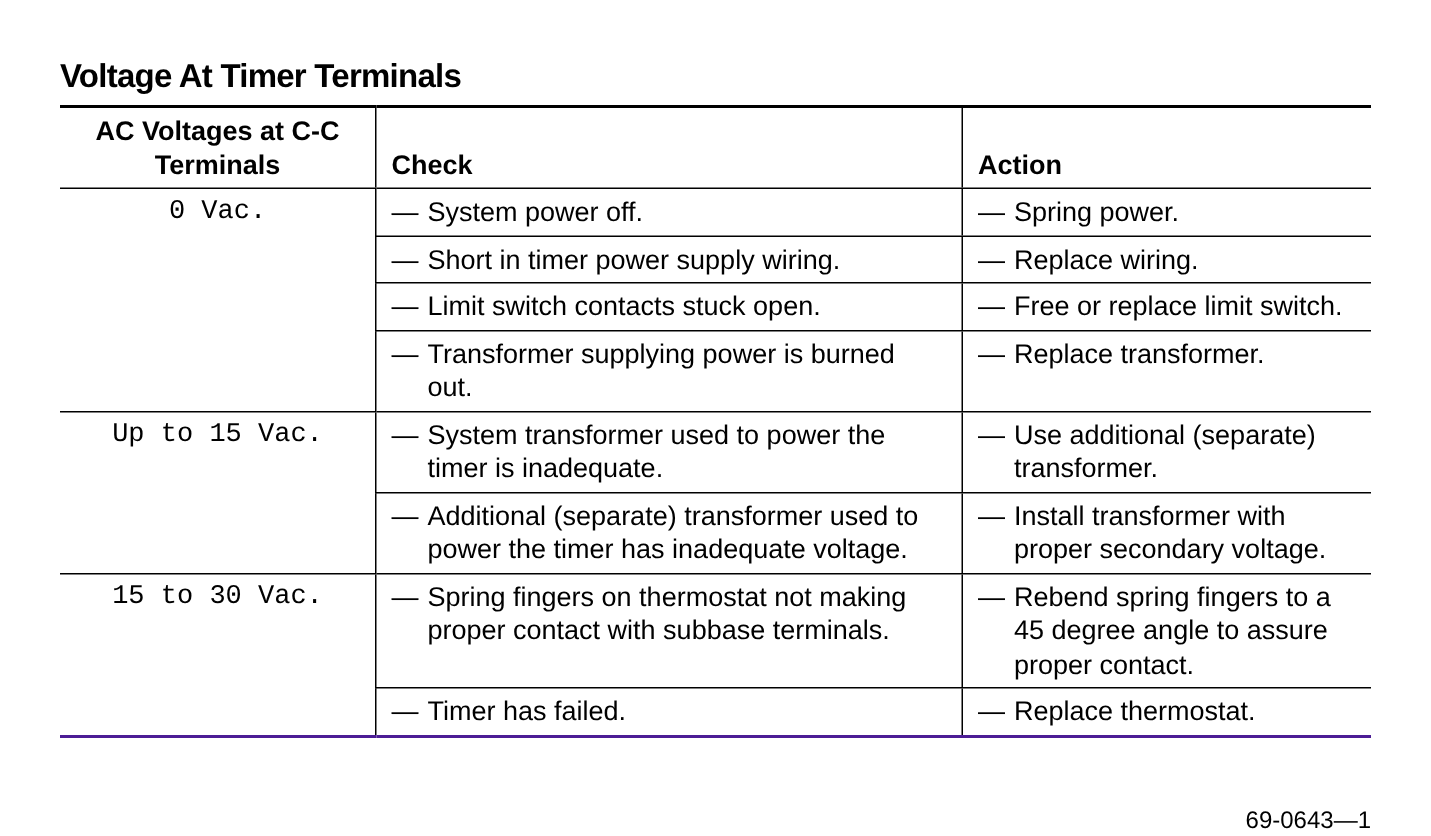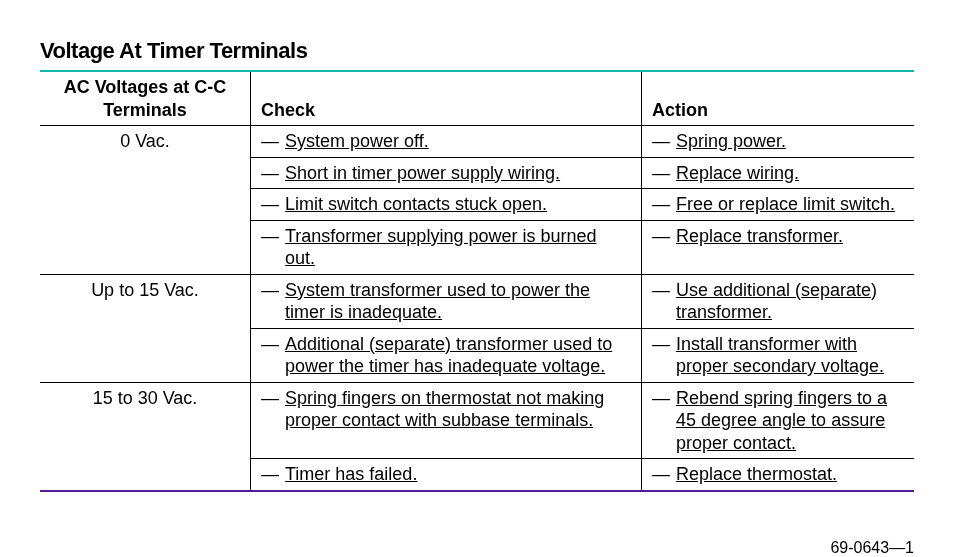--- a/index.html
+++ b/index.html
@@ -43,39 +43,39 @@
     margin-top: 12px;
   }
   table.tbl th.col-action {
   }
   table.tbl td {
     vertical-align: top;
     padding: 4px 10px 4px 10px;
   }
   td.volt {
     text-align: center;
+    font-family: Liberation Mono, monospace;
   }
   .sep-left { border-left: 1px solid #000; }
 
   
-  .btop2 { border-top: 2px solid #14b8a6; }
+  .btop2 { border-top: 2px solid #000000; }
   .bbot2 { border-bottom: 2px solid #4c1d95; }
   .bbot1 { border-bottom: 1px solid #000; }
 
   
   .bullet {
     display: flex;
   }
   .bullet .dash {
     flex: 0 0 auto;
     padding-right: 6px;
   }
   .bullet .txt {
     flex: 1 1 auto;
-    text-decoration: underline;
   }
 
   .footer {
     position: absolute;
     bottom: 18px;
     left: 40px;
     right: 40px;
     font-size: 16px;
   }
   .footer .pg {

